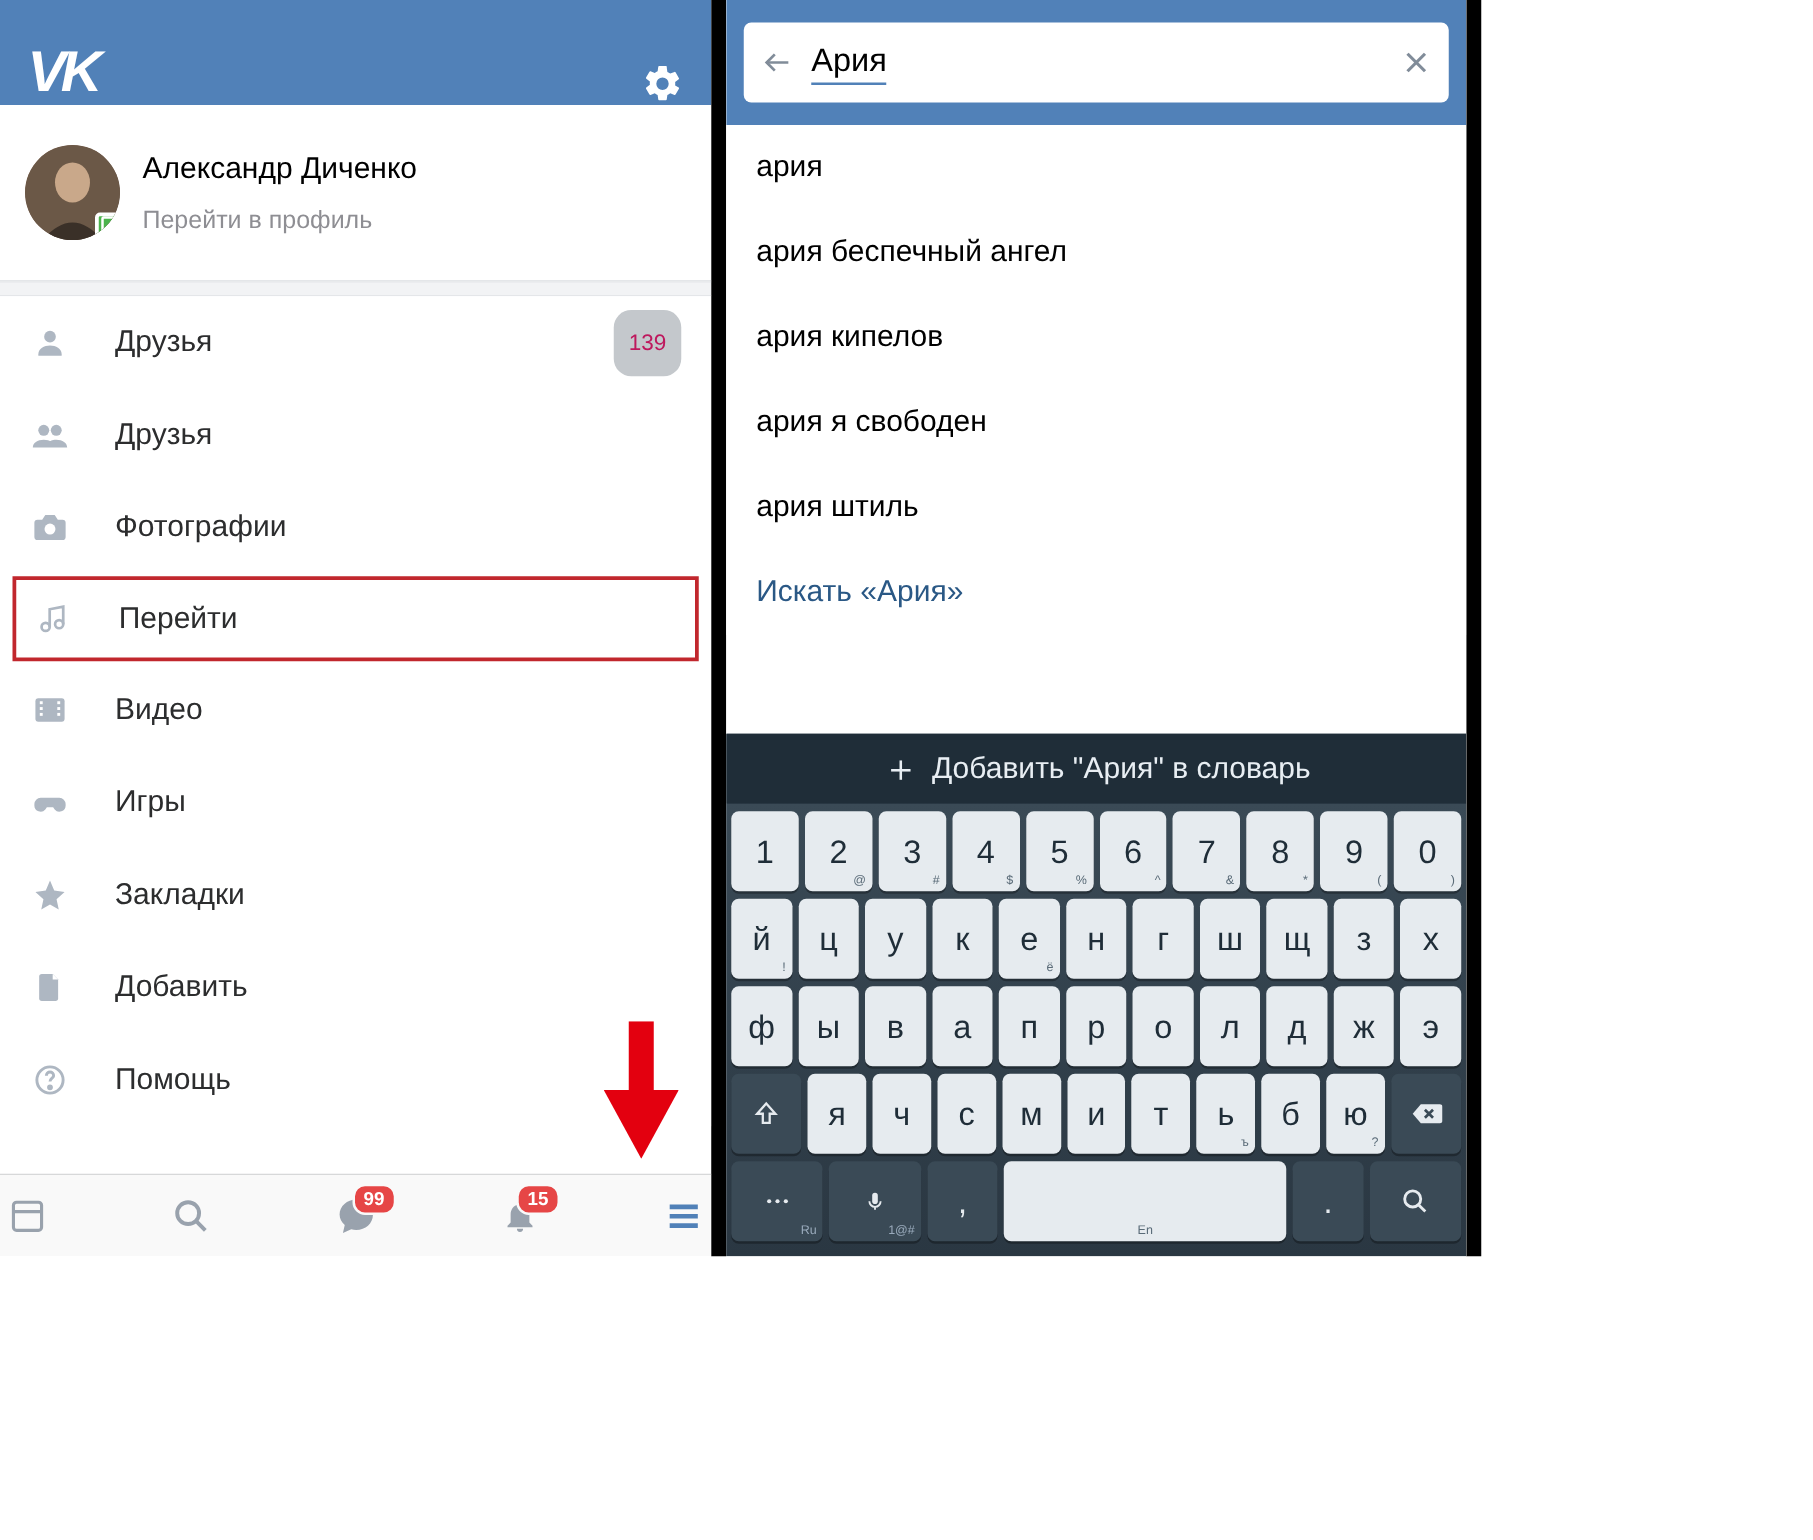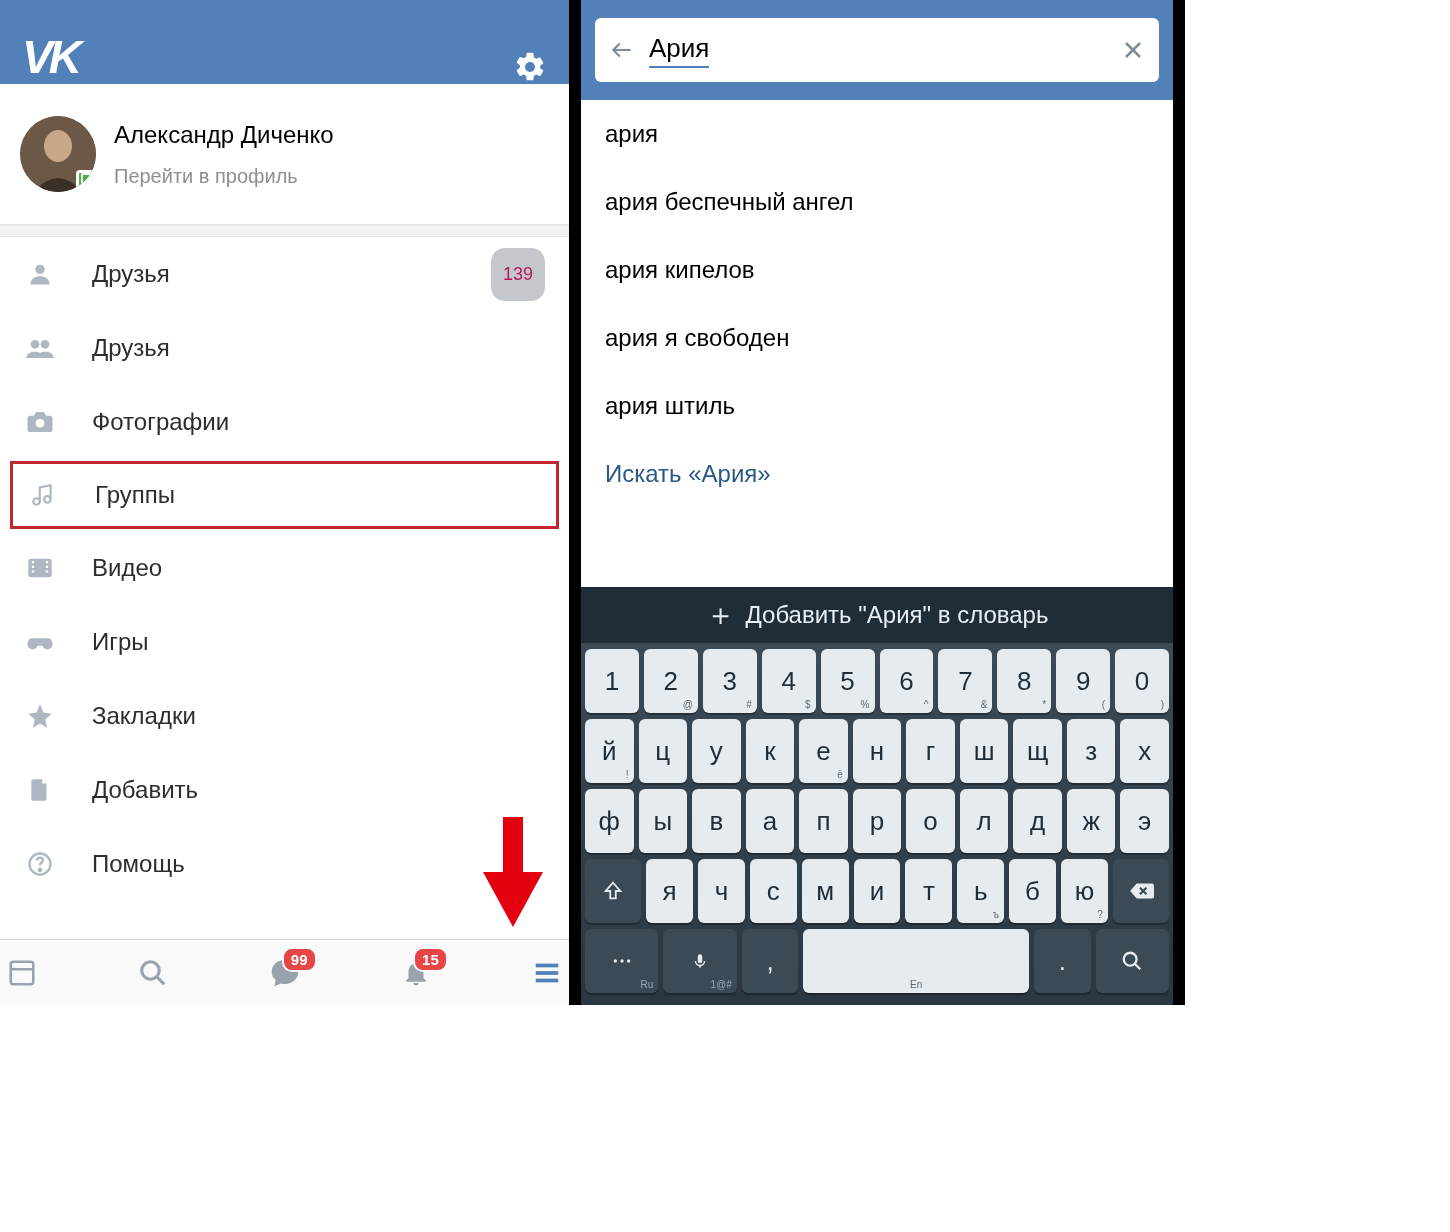--- a/index.html
+++ b/index.html
@@ -118,21 +118,21 @@
           <span class="menu-label">Фотографии</span>
         </div>
         <div class="menu-item highlighted">
           <span class="menu-icon">
             <svg width="26" height="26" viewBox="0 0 24 24" fill="none" stroke="currentColor" stroke-width="2">
               <path d="M9 18V5l10-2v13"></path>
               <circle cx="6" cy="18" r="3"></circle>
               <circle cx="16" cy="16" r="3"></circle>
             </svg>
           </span>
-          <span class="menu-label">Группы</span>
+          <span class="menu-label">Перейти</span>
         </div>
         <div class="menu-item">
           <span class="menu-icon">
             <svg width="28" height="28" viewBox="0 0 24 24" fill="currentColor">
               <rect x="2" y="4" width="20" height="16" rx="2"></rect>
               <rect x="5" y="6" width="2" height="2" fill="#fff"></rect>
               <rect x="5" y="10" width="2" height="2" fill="#fff"></rect>
               <rect x="5" y="14" width="2" height="2" fill="#fff"></rect>
               <rect x="17" y="6" width="2" height="2" fill="#fff"></rect>
               <rect x="17" y="10" width="2" height="2" fill="#fff"></rect>

